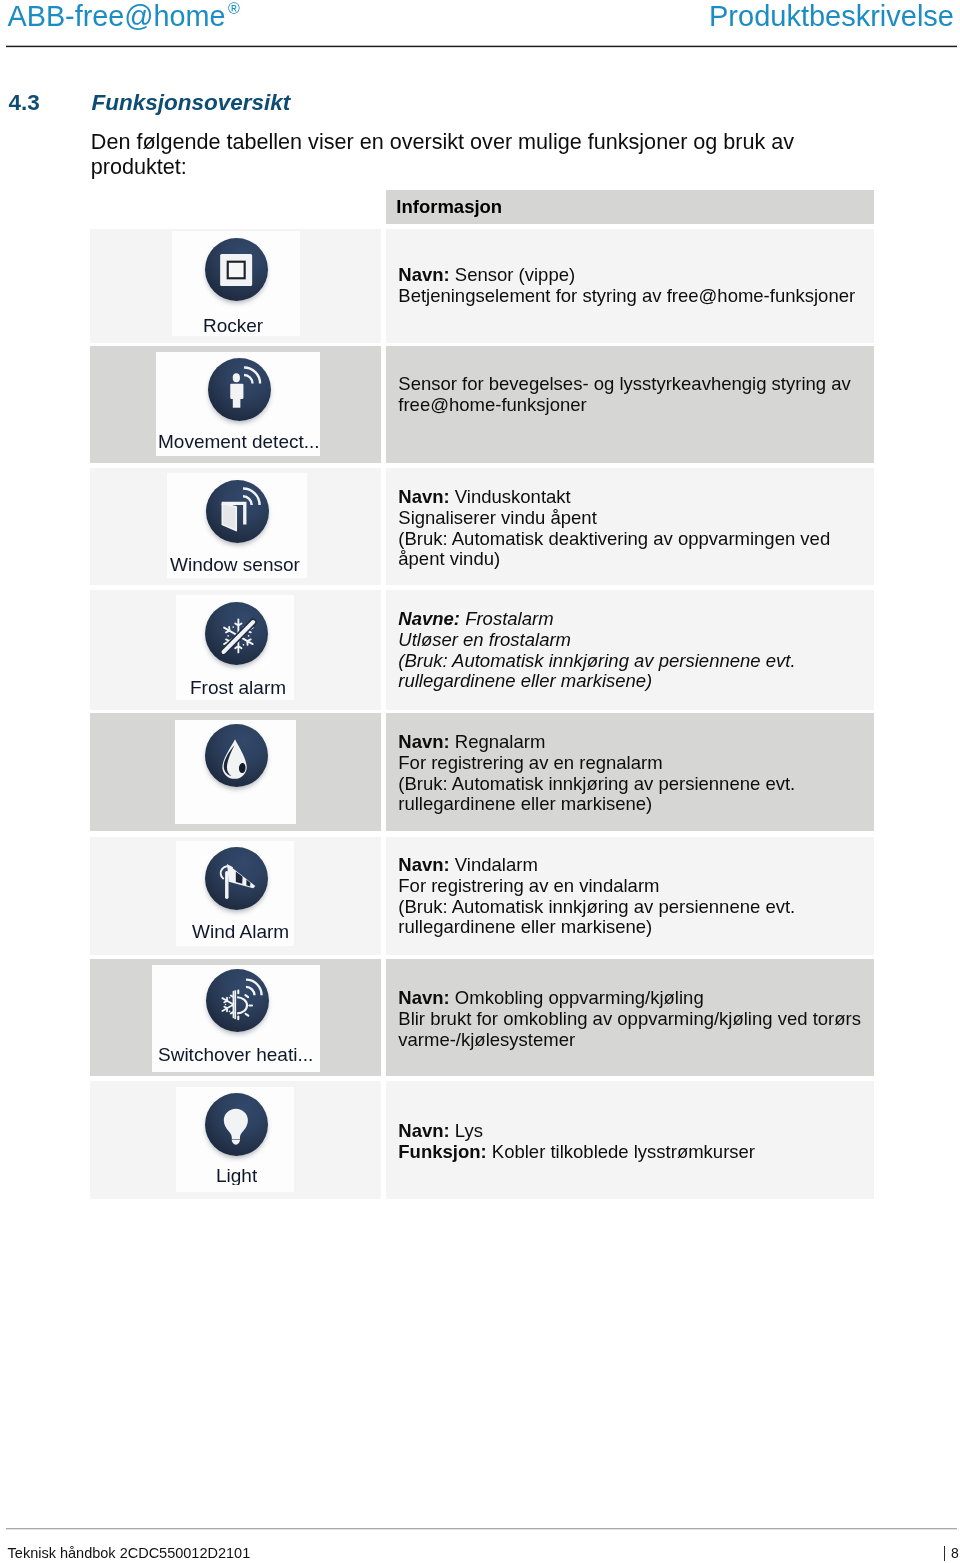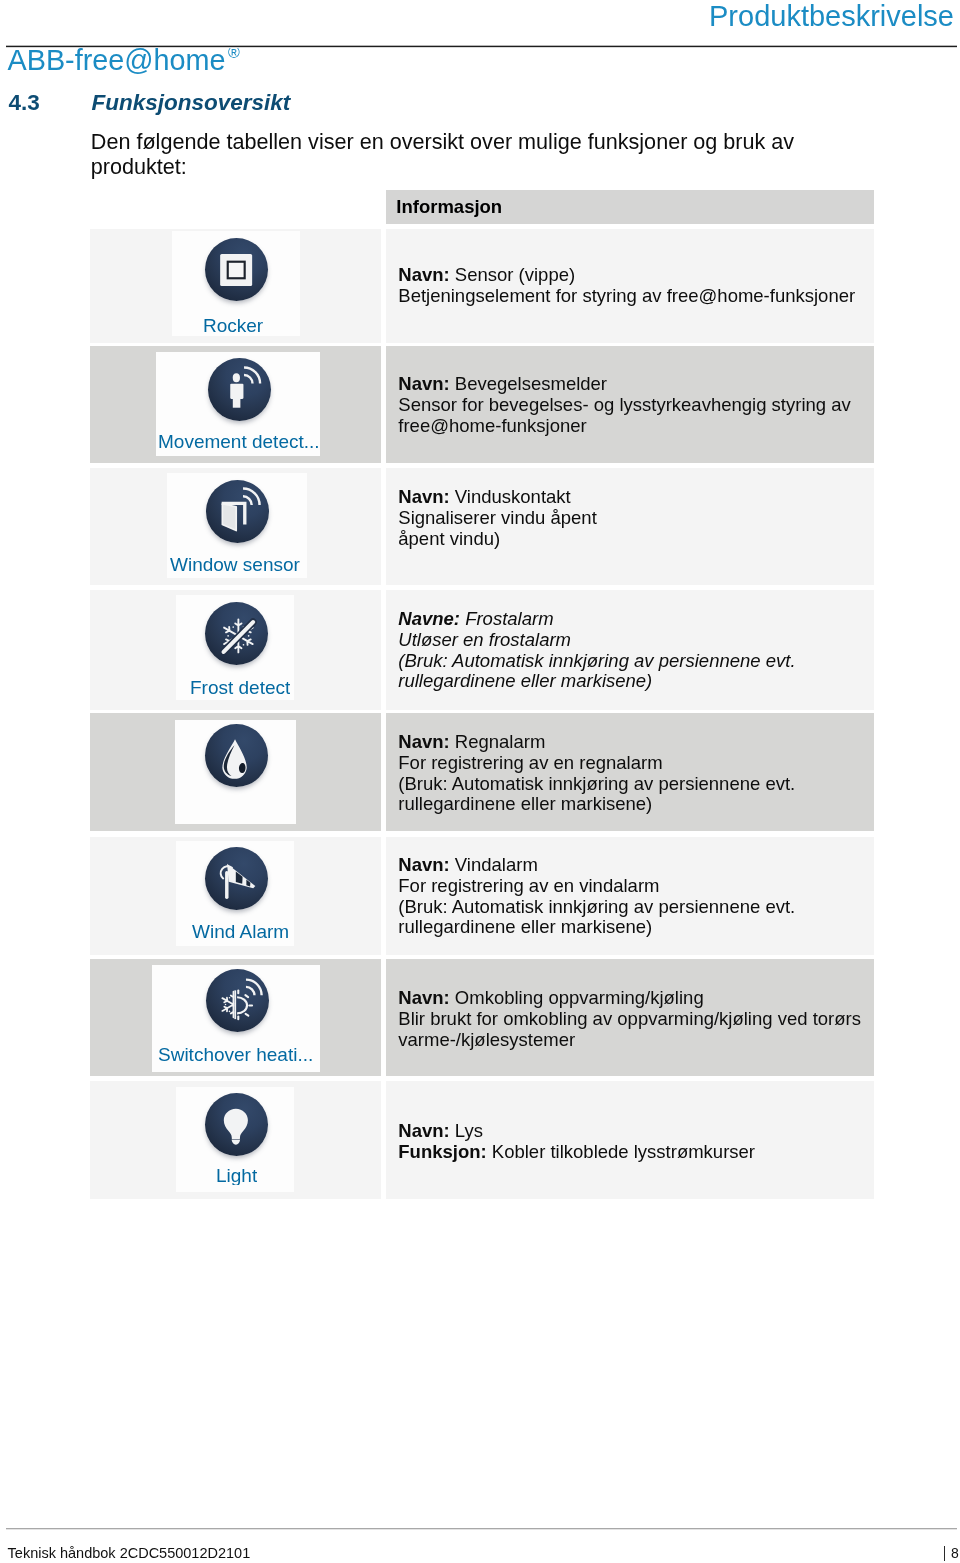--- a/index.html
+++ b/index.html
@@ -3,21 +3,21 @@
 <meta charset="utf-8">
 <style>
   html,body{margin:0;padding:0;}
   body{width:960px;height:1563px;background:#ffffff;
        font-family:"Liberation Sans",sans-serif;-webkit-font-smoothing:antialiased;}
   .page{position:relative;width:960px;height:1563px;overflow:hidden;}
 
   
   
   .hdr-logo{position:absolute;left:7.5px;top:2px;font-size:28.8px;line-height:29px;color:#1b8cc4;
-            white-space:nowrap;margin-top:44px;}
+            white-space:nowrap;}
   .hdr-logo .reg{font-size:16px;line-height:16px;position:absolute;left:220.5px;top:-1px;}
   
   .hdr-right{position:absolute;left:709px;top:2px;font-size:29px;line-height:29px;color:#1b8cc4;white-space:nowrap;}
   .hdr-rule{position:absolute;left:6px;top:45px;width:951px;height:3px;
             background:linear-gradient(to bottom,#b5b5b5 0 33%,#1e1e1e 33% 67%,#d8d8d8 67% 100%);}
 
   
   .sec-num{position:absolute;left:8.5px;top:92px;font-size:22.5px;font-weight:bold;color:#0d4c73;line-height:22.5px;}
   .sec-title{position:absolute;left:91.5px;top:92px;font-size:22.5px;font-weight:bold;color:#0d4c73;line-height:22.5px;font-style:italic;}
   .intro{position:absolute;left:90.8px;top:130px;width:720px;font-size:21.6px;color:#0d0d0d;line-height:24.5px;}
@@ -33,21 +33,21 @@
   .info{position:absolute;left:12.3px;font-size:18.5px;color:#0d0d0d;line-height:20.8px;white-space:nowrap;}
   .info b{font-weight:bold;}
   .light .c1,.light .c2{background:#f4f4f4;}
   .dark .c1,.dark .c2{background:#d6d6d4;}
 
   
   .tile{position:absolute;background:#fdfdfd;}
   .tile .circ{position:absolute;border-radius:50%;
         background:radial-gradient(circle at 62% 26%, #33496a 0%, #2d4160 34%, #26364f 58%, #1d2a3f 80%, #151d2c 100%);
         box-shadow:0 3px 5px -1px rgba(40,50,70,.35);}
-  .tile .cap{position:absolute;color:#0369a1;
+  .tile .cap{position:absolute;color:#0f172a;
              font-size:19px;line-height:19px;white-space:nowrap;overflow:hidden;}
 
   
   .ftr-rule{position:absolute;left:6px;top:1528px;width:951px;height:2px;
             background:linear-gradient(to bottom,#a8a8a8 0 50%,#e3e3e3 50% 100%);}
   .ftr-left{position:absolute;left:7.6px;top:1546px;font-size:14.5px;line-height:14.5px;color:#111;}
   .ftr-right{position:absolute;left:944px;top:1546px;font-size:14px;line-height:14px;color:#111;}
   .ftr-right .bar{position:absolute;left:0;top:-0.3px;width:1.4px;height:15px;background:#2a2a2a;}
   .ftr-right span:last-child{margin-left:7px;}
 </style>
@@ -101,21 +101,20 @@
                   <rect x="25.2" y="41.0" width="7.7" height="9.5" fill="#f2f3f4"></rect>
                   <path d="M36.6 9.6A16.3 16.3 0 0 1 52.9 25.9" stroke="#f2f3f4" stroke-width="2.45" fill="none" stroke-linecap="butt"></path>
                   <path d="M36.6 17.3A8.6 8.6 0 0 1 45.2 25.9" stroke="#f2f3f4" stroke-width="2.45" fill="none" stroke-linecap="butt"></path>
                 </svg>
               </div>
               <div class="cap" style="left: 2px; top: 80.4px;">Movement detect...</div>
             </div>
           </div>
           <div class="c2">
             <div class="info" style="top: 28px;">
-              <div><b>Navn:</b> Bevegelsesmelder</div>
               <div>Sensor for bevegelses- og lysstyrkeavhengig styring av</div>
               <div>free@home-funksjoner</div>
             </div>
           </div>
         </div>
         <div class="row light" style="top: 468px; height: 117px;">
           <div class="c1">
             <div class="tile" style="left: 77px; top: 5px; width: 140px; height: 105px;">
               <div class="circ" style="left: 39px; top: 7px; width: 63px; height: 63px;">
                 <svg viewBox="0 0 64 64" width="100%" height="100%" style="display:block">
@@ -125,41 +124,42 @@
                   <path d="M37.6 16.6A8.8 8.8 0 0 1 46.4 25.4" stroke="#f2f3f4" stroke-width="2.5" fill="none"></path>
                 </svg>
               </div>
               <div class="cap" style="left: 3px; top: 82.4px;">Window sensor</div>
             </div>
           </div>
           <div class="c2">
             <div class="info" style="top: 19px;">
               <div><b>Navn:</b> Vinduskontakt</div>
               <div>Signaliserer vindu åpent</div>
+              <div>(Bruk: Automatisk deaktivering av oppvarmingen ved</div>
               <div>åpent vindu)</div>
             </div>
           </div>
         </div>
         <div class="row light" style="top: 590px; height: 120px;">
           <div class="c1">
             <div class="tile" style="left: 86px; top: 5px; width: 118px; height: 105px;">
               <div class="circ" style="left: 29px; top: 7px; width: 63px; height: 63px;">
                 <svg viewBox="0 0 64 64" width="100%" height="100%" style="display:block">
                   <path d="M33.90 34.40L33.90 17.60M33.90 23.98L30.71 21.75M33.90 23.98L37.09 21.75M33.90 34.40L48.45 26.00M42.92 29.19L43.26 25.31M42.92 29.19L46.46 30.84M33.90 34.40L48.45 42.80M42.92 39.61L46.46 37.96M42.92 39.61L43.26 43.49M33.90 34.40L33.90 51.20M33.90 44.82L37.09 47.05M33.90 44.82L30.71 47.05M33.90 34.40L19.35 42.80M24.88 39.61L24.54 43.49M24.88 39.61L21.34 37.96M33.90 34.40L19.35 26.00M24.88 29.19L21.34 30.84M24.88 29.19L24.54 25.31" stroke="#f2f3f4" stroke-width="1.9" stroke-linecap="round" fill="none"></path>
                   <circle cx="39.11" cy="25.38" r="0.85" fill="#f2f3f4"></circle>
                   <circle cx="44.32" cy="34.40" r="0.85" fill="#f2f3f4"></circle>
                   <circle cx="39.11" cy="43.42" r="0.85" fill="#f2f3f4"></circle>
                   <circle cx="28.69" cy="43.42" r="0.85" fill="#f2f3f4"></circle>
                   <circle cx="23.48" cy="34.40" r="0.85" fill="#f2f3f4"></circle>
                   <circle cx="28.69" cy="25.38" r="0.85" fill="#f2f3f4"></circle>
                   <path d="M48.8 20.4 18.9 50.7" stroke="#223047" stroke-width="7.6" stroke-linecap="round" fill="none"></path>
                   <path d="M48.8 20.4 18.9 50.7" stroke="#f2f3f4" stroke-width="4.2" stroke-linecap="round" fill="none"></path>
                 </svg>
               </div>
-              <div class="cap" style="left: 14px; top: 83.4px;">Frost detect</div>
+              <div class="cap" style="left: 14px; top: 83.4px;">Frost alarm</div>
             </div>
           </div>
           <div class="c2">
             <div class="info" style="top: 19px; font-style: italic;">
               <div><b>Navne:</b> Frostalarm</div>
               <div>Utløser en frostalarm</div>
               <div>(Bruk: Automatisk innkjøring av persiennene evt.</div>
               <div>rullegardinene eller markisene)</div>
             </div>
           </div>

